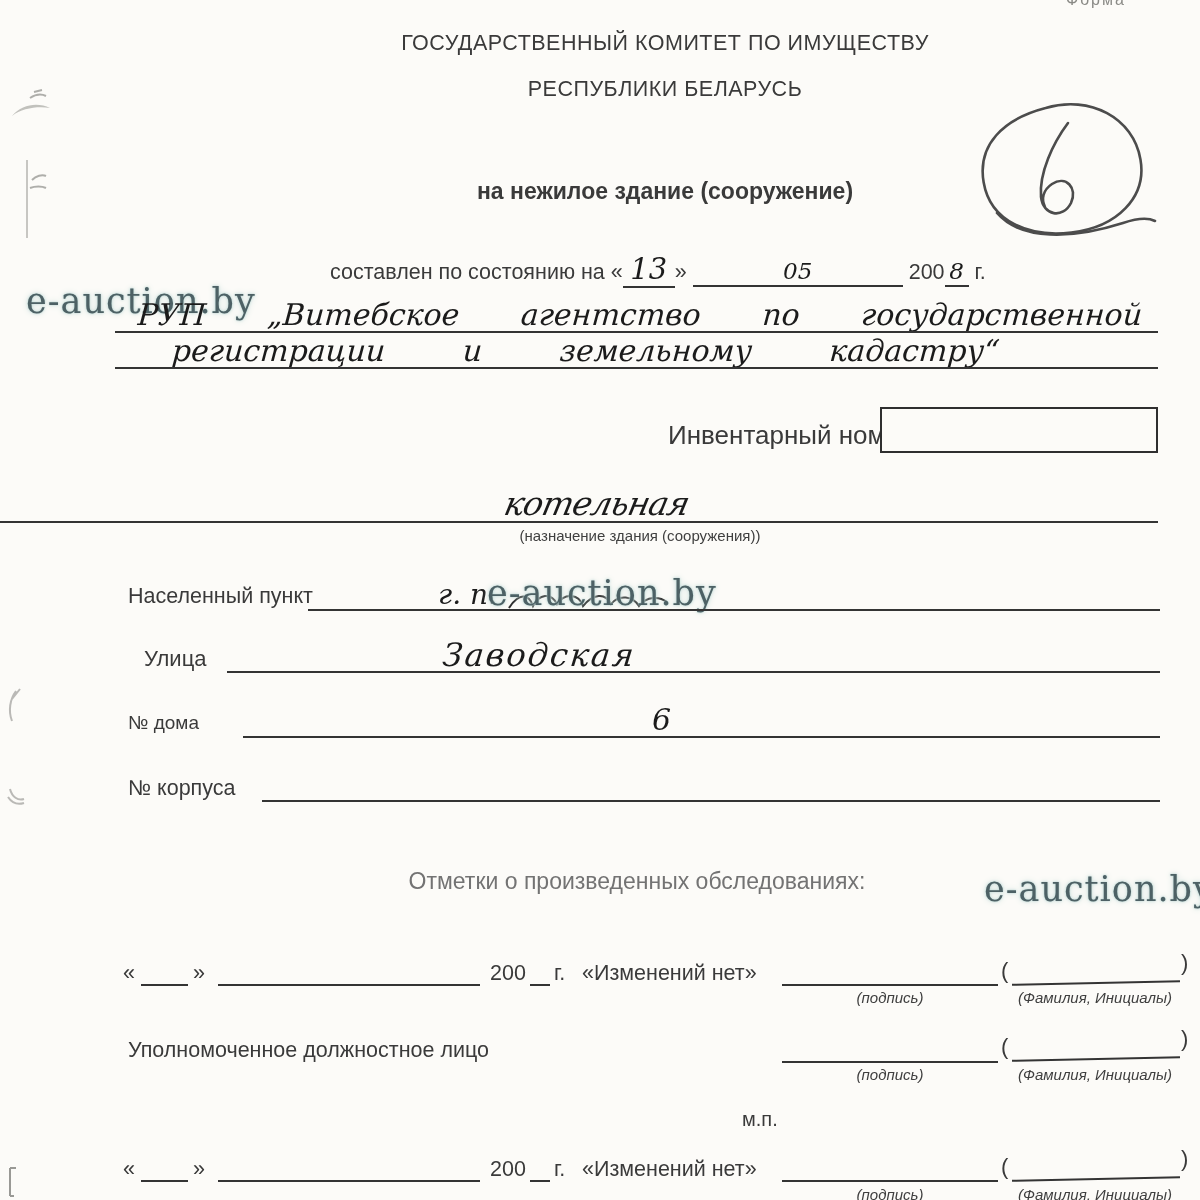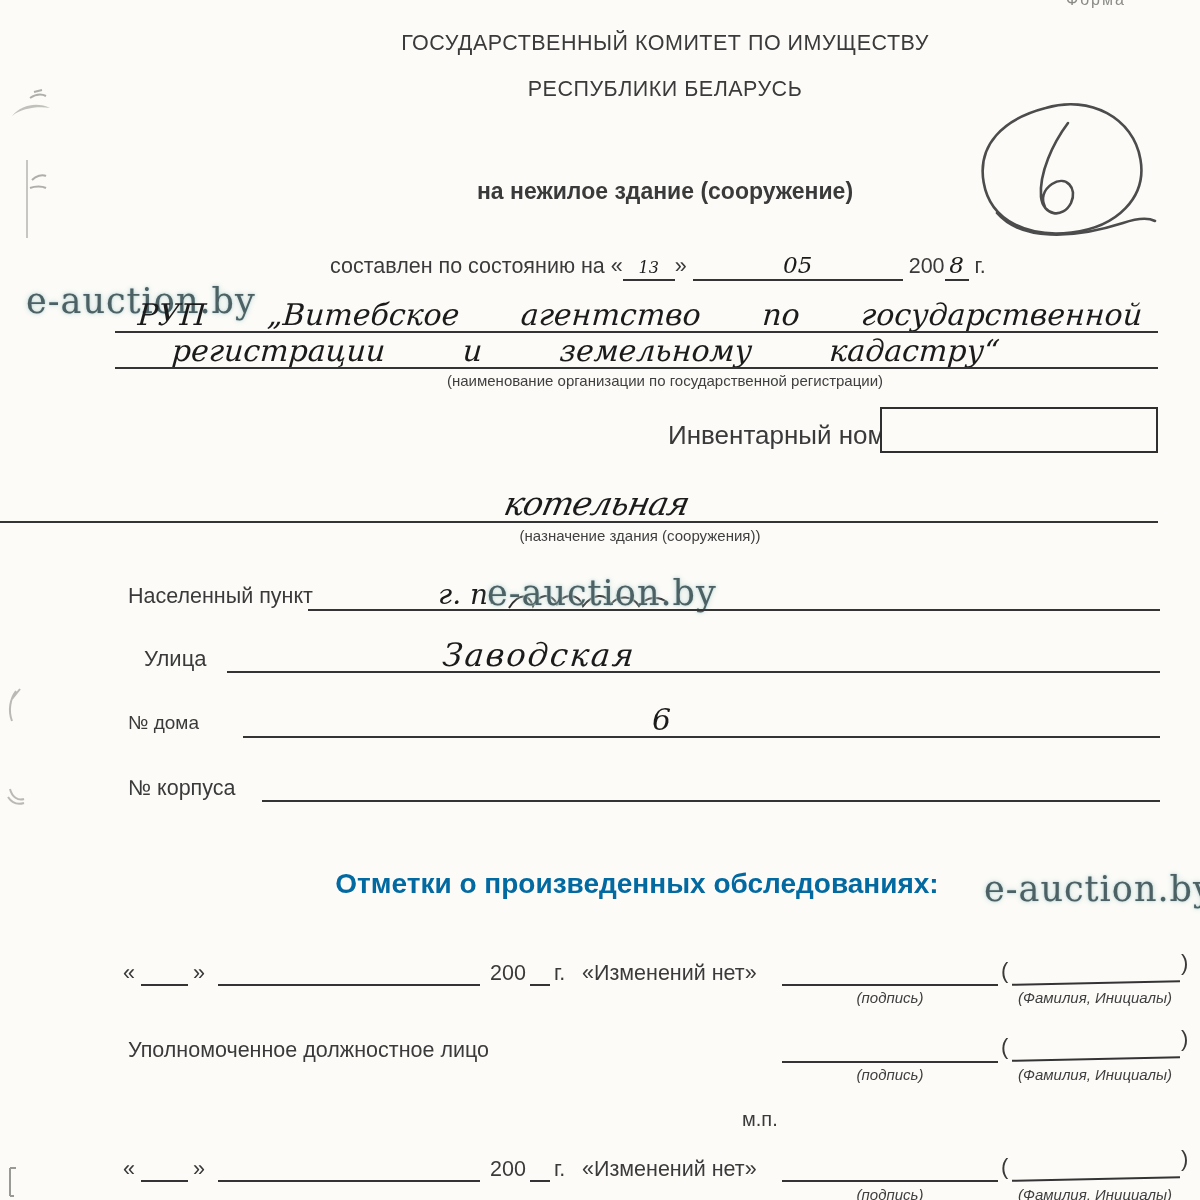--- a/index.html
+++ b/index.html
@@ -45,35 +45,34 @@
 
   <svg class="abs" style="left:955px;top:95px;" width="220" height="155" viewBox="0 0 220 155">
     <g fill="none" stroke="#4c4c4c" stroke-width="2.6" stroke-linecap="round">
       <path d="M95 12 C 140 2, 182 28, 186 70 C 190 108, 158 136, 112 138 C 70 140, 32 122, 28 82 C 24 44, 52 20, 95 12 Z" transform="rotate(-4 107 75)"></path>
       <path d="M113 28 C 98 48, 84 78, 86 102 C 88 121, 108 124, 116 108 C 123 93, 111 80, 97 89 C 88 95, 86 104, 90 112"></path>
       <path d="M42 118 C 66 146, 118 144, 168 128 C 180 124, 192 122, 200 126"></path>
     </g>
   </svg>
 
   <div class="abs printed nowrap" style="left:330px;top:252px;font-size:21.5px;">
-    <span>составлен по состоянию на «</span><span class="inline-rule" style="width:52px;"><span class="hw" style="font-size:16px;">13</span></span><span>»</span>
+    <span>составлен по состоянию на «</span><span class="inline-rule" style="width:52px;"><span class="hw" style="font-size:29px;">13</span></span><span>»</span>
     <span class="inline-rule" style="width:210px;"><span class="hw" style="font-size:23px;">05</span></span>
     <span>200</span><span class="inline-rule" style="width:24px;"><span class="hw" style="font-size:23px;">8</span></span>
     <span>г.</span>
   </div>
 
   <div class="abs wm" style="left:26px;top:281px;font-size:35px;">e-auction.by</div>
 
   <div class="abs hw" style="left:138px;top:297px;font-size:30px;word-spacing:52px;transform:skewX(-4deg);">РУП „Витебское агентство по государственной</div>
   <div class="abs rule" style="left:115px;top:331px;width:1043px;"></div>
 
   <div class="abs hw" style="left:172px;top:333px;font-size:30px;word-spacing:68px;transform:skewX(-4deg);">регистрации и земельному кадастру“</div>
   <div class="abs rule" style="left:115px;top:367px;width:1043px;"></div>
 
-  <div class="abs caption center" style="left:330px;top:372px;width:670px;">(наименование организации по государственной регистрации)</div>
 
   <div class="abs printed nowrap" style="left:668px;top:420px;font-size:26px;">Инвентарный номер</div>
   <div class="abs" style="left:880px;top:407px;width:274px;height:42px;border:2px solid #2f2f2f;background:#fcfbf8;"></div>
 
   <div class="abs hw" style="left:505px;top:484px;font-size:33px;letter-spacing:-1px;transform:skewX(-12deg);">котельная</div>
   <div class="abs rule" style="left:0px;top:521px;width:1158px;"></div>
   <div class="abs caption center" style="left:305px;top:527px;width:670px;">(назначение здания (сооружения))</div>
 
   <div class="abs printed nowrap" style="left:128px;top:584px;font-size:21.5px;">Населенный пункт</div>
   <div class="abs hw" style="left:438px;top:578px;font-size:28px;">г. п.</div>
@@ -87,21 +86,21 @@
   <div class="abs hw" style="left:443px;top:636px;font-size:32px;letter-spacing:2px;transform:skewX(-6deg);">Заводская</div>
   <div class="abs rule" style="left:227px;top:671px;width:933px;"></div>
 
   <div class="abs printed nowrap" style="left:128px;top:712px;font-size:19px;">№ дома</div>
   <div class="abs hw" style="left:652px;top:702px;font-size:30px;">6</div>
   <div class="abs rule" style="left:243px;top:736px;width:917px;"></div>
 
   <div class="abs printed nowrap" style="left:128px;top:776px;font-size:21.5px;">№ корпуса</div>
   <div class="abs rule" style="left:262px;top:800px;width:898px;"></div>
 
-  <div class="abs printed center" style="left:130px;top:868px;width:1014px;font-size:28px;font-weight:700;color:#0369a1;">Отметки о произведенных обследованиях:</div>
+  <div class="abs printed center" style="left:130px;top:868px;width:1014px;font-size:23px;font-weight:400;color:#737373;">Отметки о произведенных обследованиях:</div>
   <div class="abs wm" style="left:984px;top:869px;font-size:35px;">e-auction.by</div>
 
   <div class="abs printed" style="left:123px;top:961px;font-size:21.5px;">«</div>
   <div class="abs rule" style="left:141px;top:984px;width:47px;"></div>
   <div class="abs printed" style="left:193px;top:961px;font-size:21.5px;">»</div>
   <div class="abs rule" style="left:218px;top:984px;width:262px;"></div>
   <div class="abs printed nowrap" style="left:490px;top:961px;font-size:21.5px;">200</div>
   <div class="abs rule" style="left:530px;top:984px;width:20px;"></div>
   <div class="abs printed nowrap" style="left:554px;top:961px;font-size:21.5px;">г.</div>
   <div class="abs printed nowrap" style="left:582px;top:961px;font-size:21.5px;">«Изменений нет»</div>

